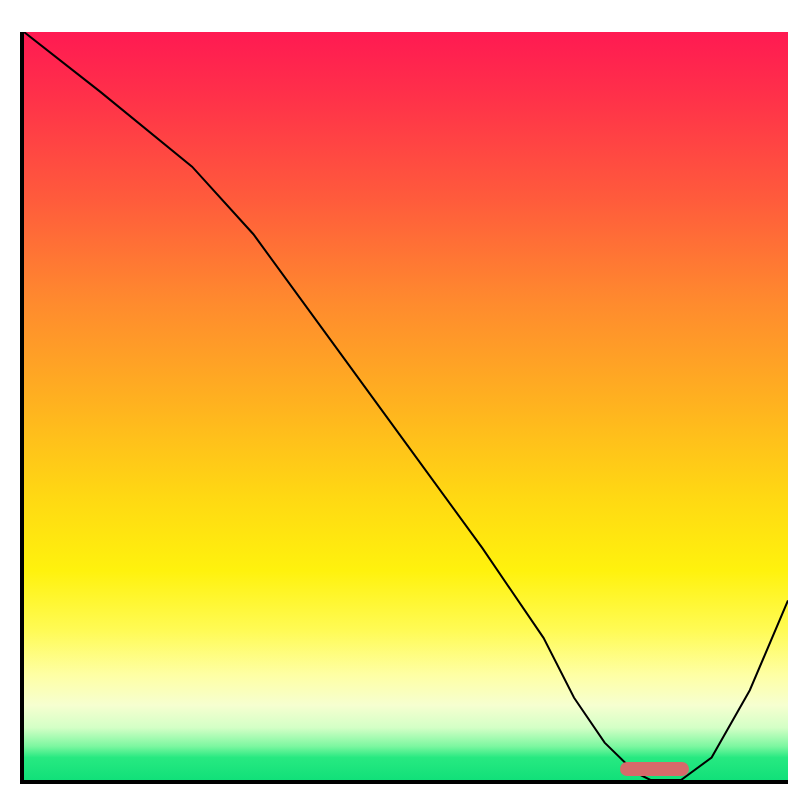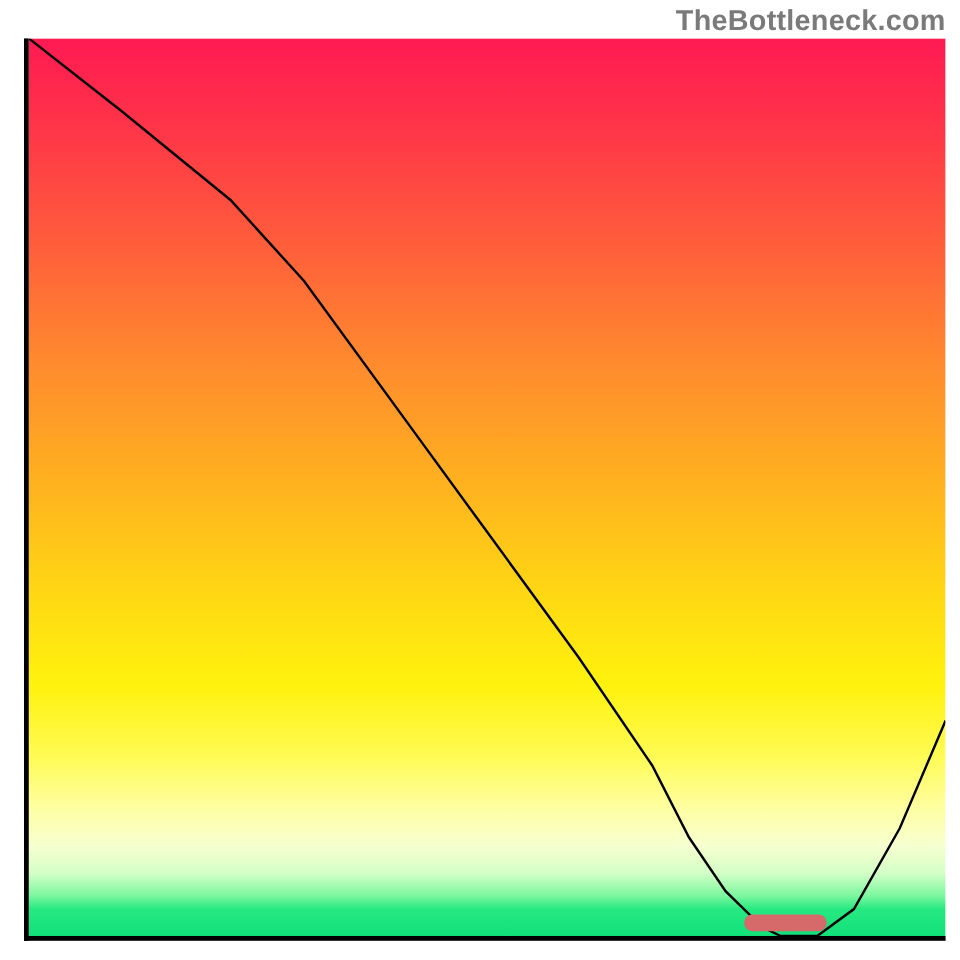--- a/index.html
+++ b/index.html
@@ -65,21 +65,20 @@
     position: absolute;
     height: 14px;
     border-radius: 7px;
     background: #d66a6a;
   }
 </style>
 </head>
 <body>
 <div class="container">
 
-  <div class="watermark">TheBottleneck.com</div>
 
   <div class="plot-area">
 
     <div class="gradient"></div>
 
     <svg class="curve" viewBox="0 0 100 100" preserveAspectRatio="none">
       <path fill="none" stroke="#000" stroke-width="2" vector-effect="non-scaling-stroke" d="M0.00 0.00 L10.00 8.00 L22.00 18.00 L30.00 27.00 L40.00 41.00 L50.00 55.00 L60.00 69.00 L68.00 81.00 L72.00 89.00 L76.00 95.00 L80.00 99.00 L82.00 100.00 L86.00 100.00 L90.00 97.00 L95.00 88.00 L100.00 76.00"></path>
     </svg>
 
     <div class="marker" style="left: 595.92px; width: 68.76px; bottom: 3.74px;"></div>

